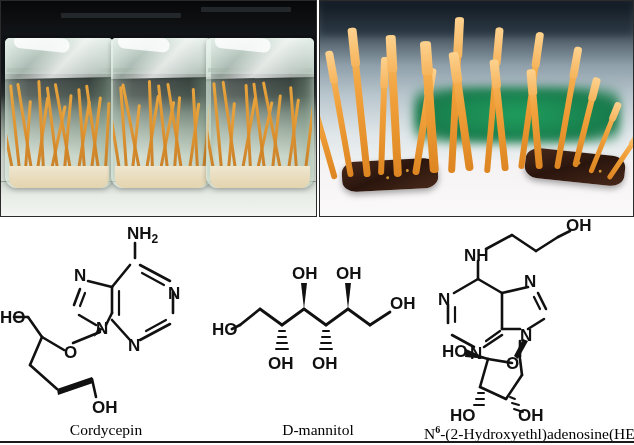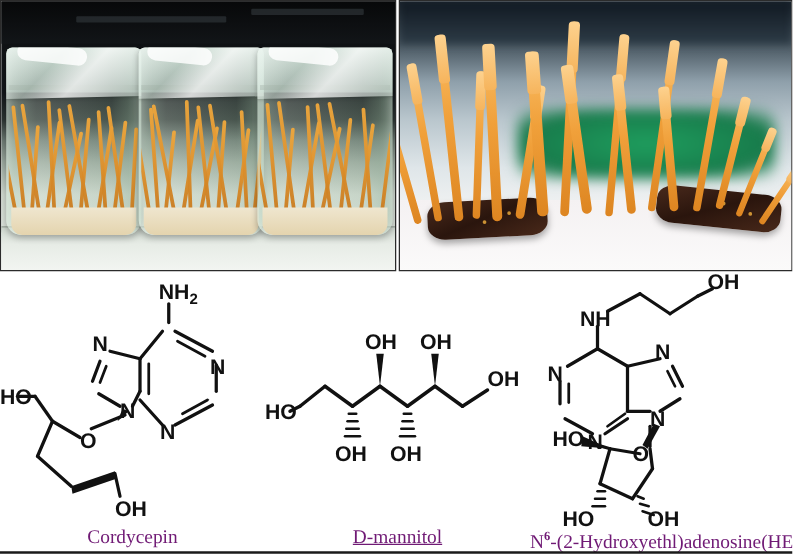--- a/index.html
+++ b/index.html
@@ -76,24 +76,24 @@
   
   .chem-row{position:absolute;left:0;top:217px;width:530px;height:205px;}
   .chem-cell{position:absolute;top:0;height:205px;}
   .c1{left:0;width:212px;}
   .c2{left:212px;width:212px;}
   .c3{left:424px;width:210px;}
   .chem-svg{display:block;width:100%;height:100%;}
 
   
   .caption-row{position:absolute;left:0;top:420px;width:634px;height:22px;}
-  .caption{position:absolute;top:0;text-align:center;font-size:15.5px;color:#701a75;
+  .caption{position:absolute;top:0;text-align:center;font-size:15.5px;color:#000000;
     white-space:nowrap;line-height:20px;}
   .cap1{left:0;width:212px;}
-  .cap2{left:212px;width:212px;text-decoration:underline;}
+  .cap2{left:212px;width:212px;}
   .cap3{left:424px;width:210px;}
   .cap3 .inner{display:inline-block;}
   sup{font-size:10px;vertical-align:super;font-weight:bold;}
   .rule{position:absolute;left:0;top:441px;width:634px;height:2px;background:#1a1a1a;}
 </style>
 </head>
 <body>
 
 <div class="figure">
 

